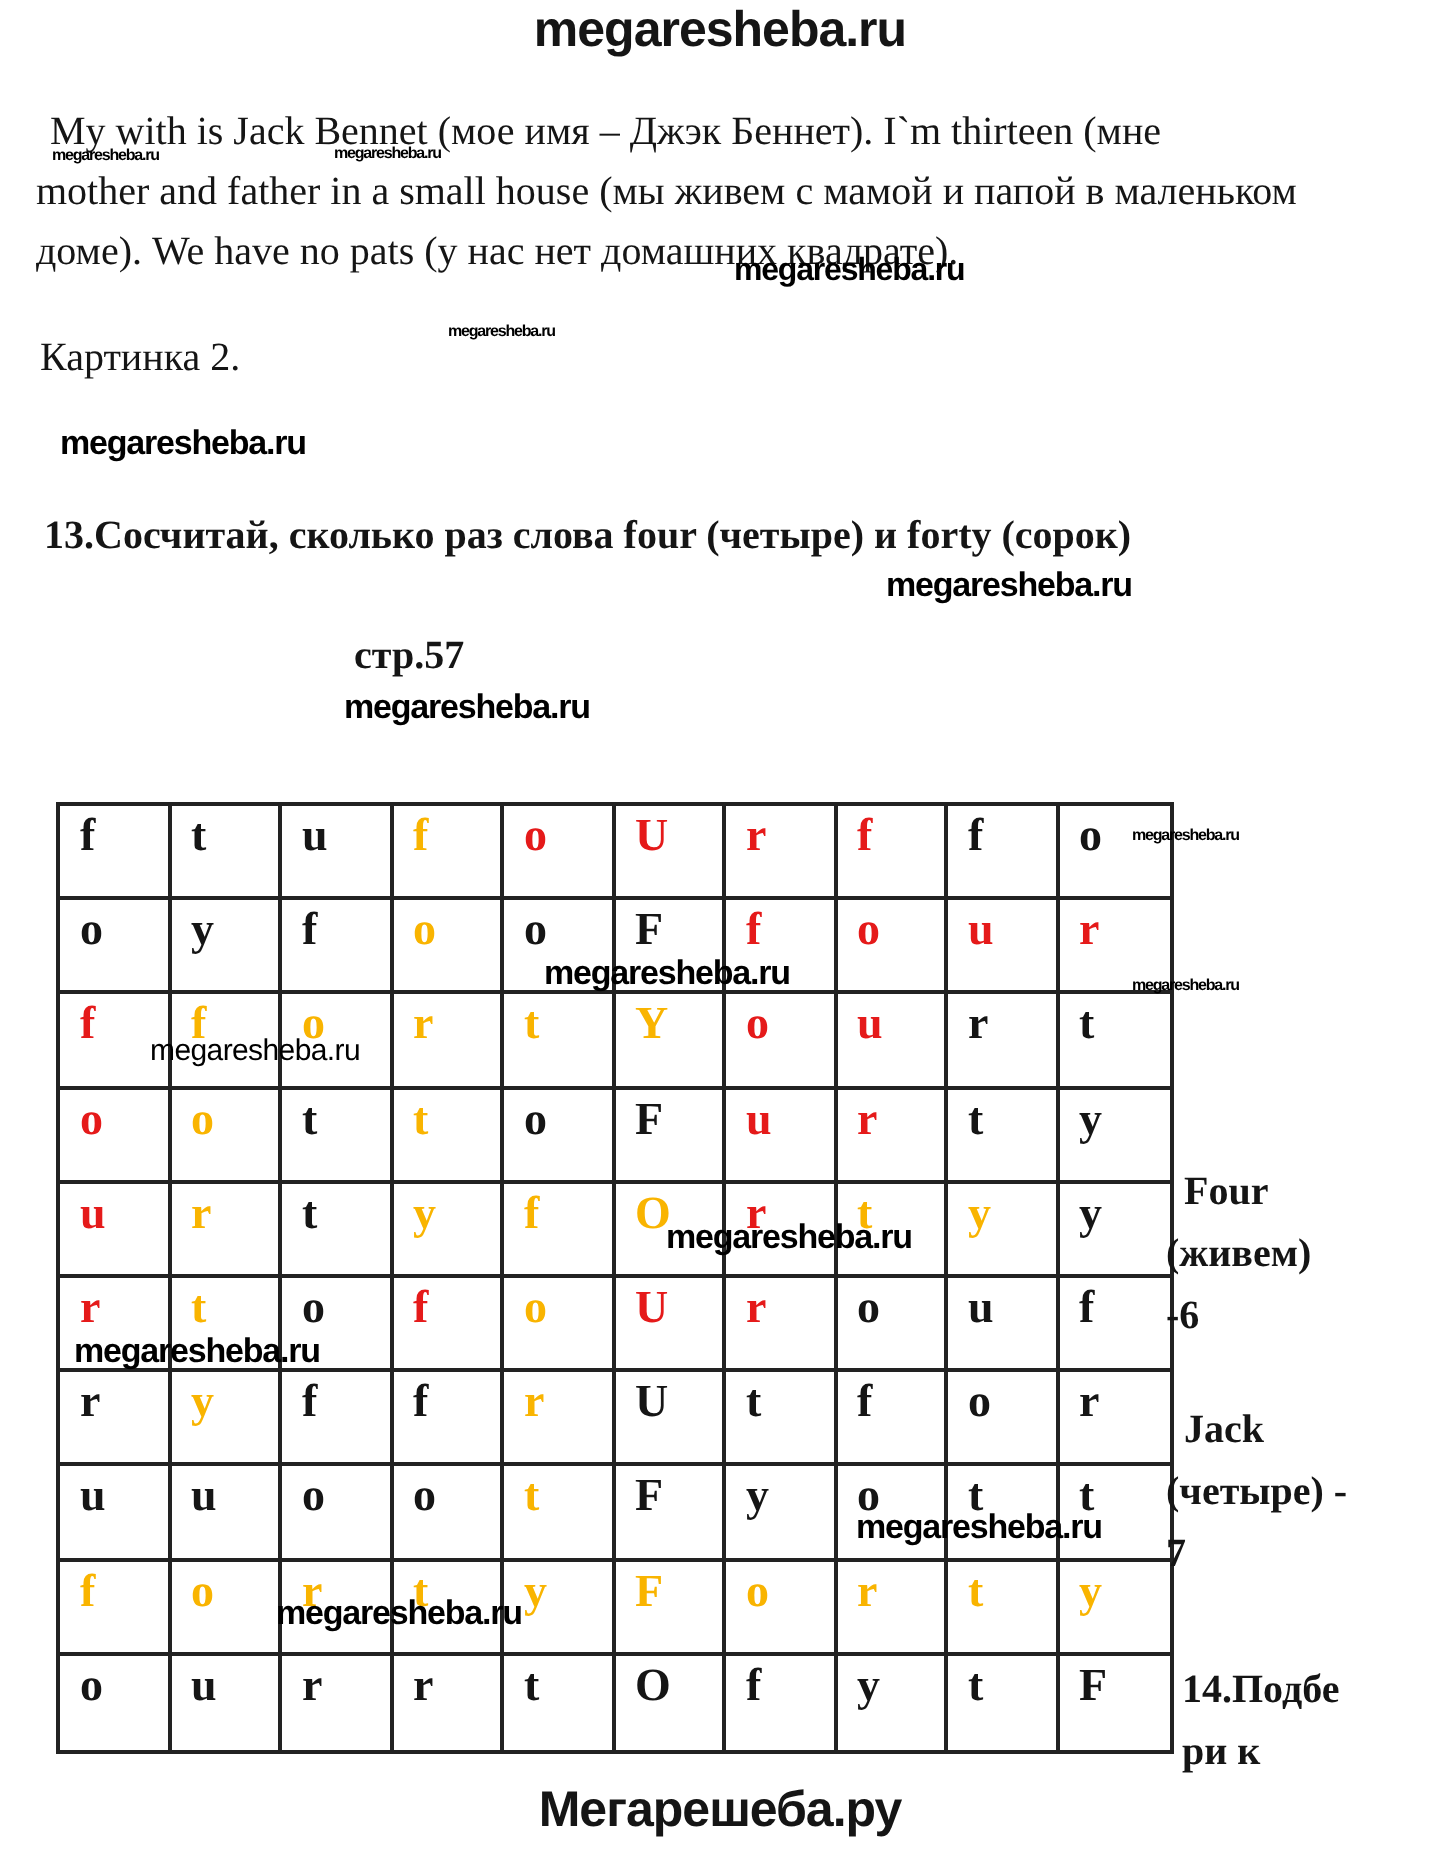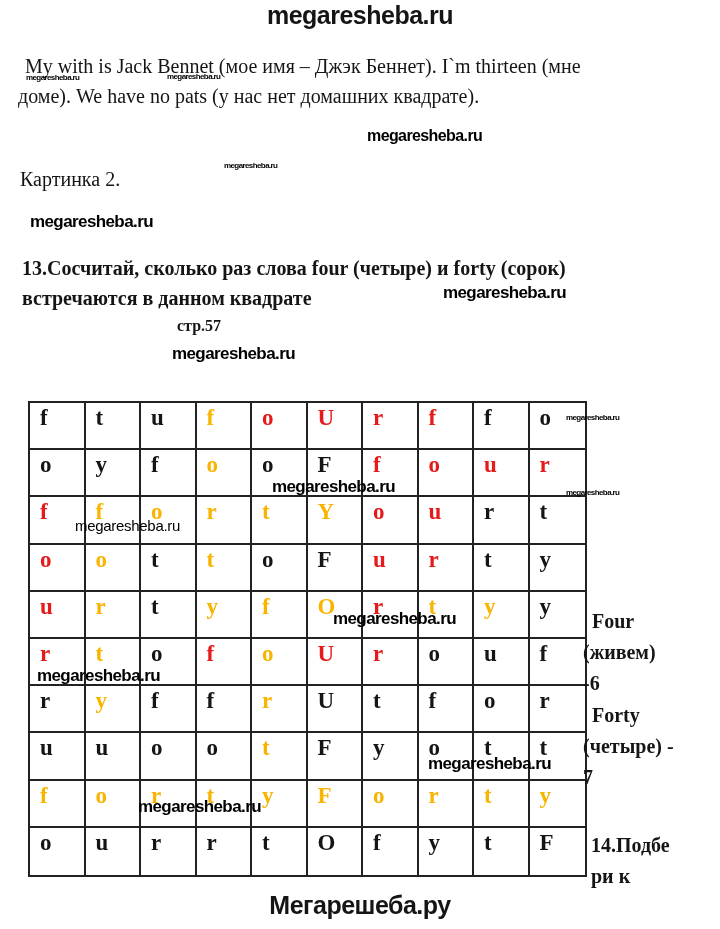--- a/index.html
+++ b/index.html
@@ -8,52 +8,52 @@
   .site-title{position:absolute;top:1px;left:0;width:100%;text-align:center;
         font-family:"Liberation Sans", sans-serif;font-weight:bold;font-size:25px;letter-spacing:-0.5px;}
   .footer-title{position:absolute;top:891px;left:0;width:100%;text-align:center;
         font-family:"Liberation Sans", sans-serif;font-weight:bold;font-size:25px;letter-spacing:-0.5px;}
   .intro{position:absolute;left:18px;top:51px;font-size:20px;line-height:30px;white-space:nowrap;}
   .intro .first{padding-left:7px;}
   .caption{position:absolute;left:20px;top:168px;font-size:20px;}
   .task-line{position:absolute;font-weight:bold;font-size:20px;white-space:nowrap;}
   .task-line.l1{left:22px;top:257px;}
   .task-line.l2{left:22px;top:287px;}
-  .page-ref{position:absolute;left:177px;top:317px;font-weight:bold;font-size:16px;}
+  .page-ref{position:absolute;left:177px;top:317px;font-weight:bold;font-size:20px;}
   .grid-box{position:absolute;left:28px;top:401px;border:2px solid #222;
         display:grid;grid-template-columns:repeat(10,55.5px);grid-template-rows:repeat(10,47.2px);background:#fff;}
   .cell{border-right:2px solid #222;border-bottom:2px solid #222;
         font-weight:bold;font-size:23px;line-height:1.25;padding:1px 0 0 10px;box-sizing:border-box;}
   .cell:nth-child(10n){border-right:none;}
   .cell:nth-child(n+91){border-bottom:none;}
   .answer{position:absolute;font-weight:bold;font-size:20px;line-height:31px;white-space:nowrap;}
   .answer .ind{padding-left:9px;}
-  .ans-four{left:583px;top:606px;}
+  .ans-four{left:583px;top:581px;}
   .ans-forty{left:583px;top:700px;}
   .ans-next{left:591px;top:830px;}
   .watermark{position:absolute;font-family:"Liberation Sans", sans-serif;font-weight:bold;
         color:#000;white-space:nowrap;letter-spacing:-0.6px;line-height:1;}
   .watermark.wm-normal{font-weight:normal;letter-spacing:-0.3px;}
 </style>
 </head>
 <body>
 
 <div class="page">
 
   <div class="site-title">megaresheba.ru</div>
 
   <div class="intro">
     <div class="first">My with is Jack Bennet (мое имя – Джэк Беннет). I`m thirteen (мне</div>
+    <div>mother and father in a small house (мы живем с мамой и папой в маленьком</div>
     <div>доме). We have no pats (у нас нет домашних квадрате).</div>
   </div>
 
   <div class="caption">Картинка 2.</div>
 
   <div class="task-line l1">13.Сосчитай, сколько раз слова four (четыре) и forty (сорок)</div>
-  <div class="task-line l2">встречаются в данном квадрате</div>
   <div class="page-ref">стр.57</div>
 
   <div class="grid-box" id="letter-grid">
       <div class="cell" style="color: rgb(21, 21, 21);">f</div>
       <div class="cell" style="color: rgb(21, 21, 21);">t</div>
       <div class="cell" style="color: rgb(21, 21, 21);">u</div>
       <div class="cell" style="color: rgb(249, 180, 0);">f</div>
       <div class="cell" style="color: rgb(229, 26, 26);">o</div>
       <div class="cell" style="color: rgb(229, 26, 26);">U</div>
       <div class="cell" style="color: rgb(229, 26, 26);">r</div>
@@ -152,21 +152,21 @@
       <div class="cell" style="color: rgb(21, 21, 21);">F</div>
     </div>
 
   <div class="answer ans-four">
     <div class="ind">Four</div>
     <div>(живем)</div>
     <div>-6</div>
   </div>
 
   <div class="answer ans-forty">
-    <div class="ind">Forty</div>
+    <div class="ind">Jack</div>
     <div>(четыре) -</div>
     <div>7</div>
   </div>
 
   <div class="answer ans-next">
     <div>14.Подбе</div>
     <div>ри к</div>
   </div>
 
   <div class="footer-title">Мегарешеба.ру</div>

